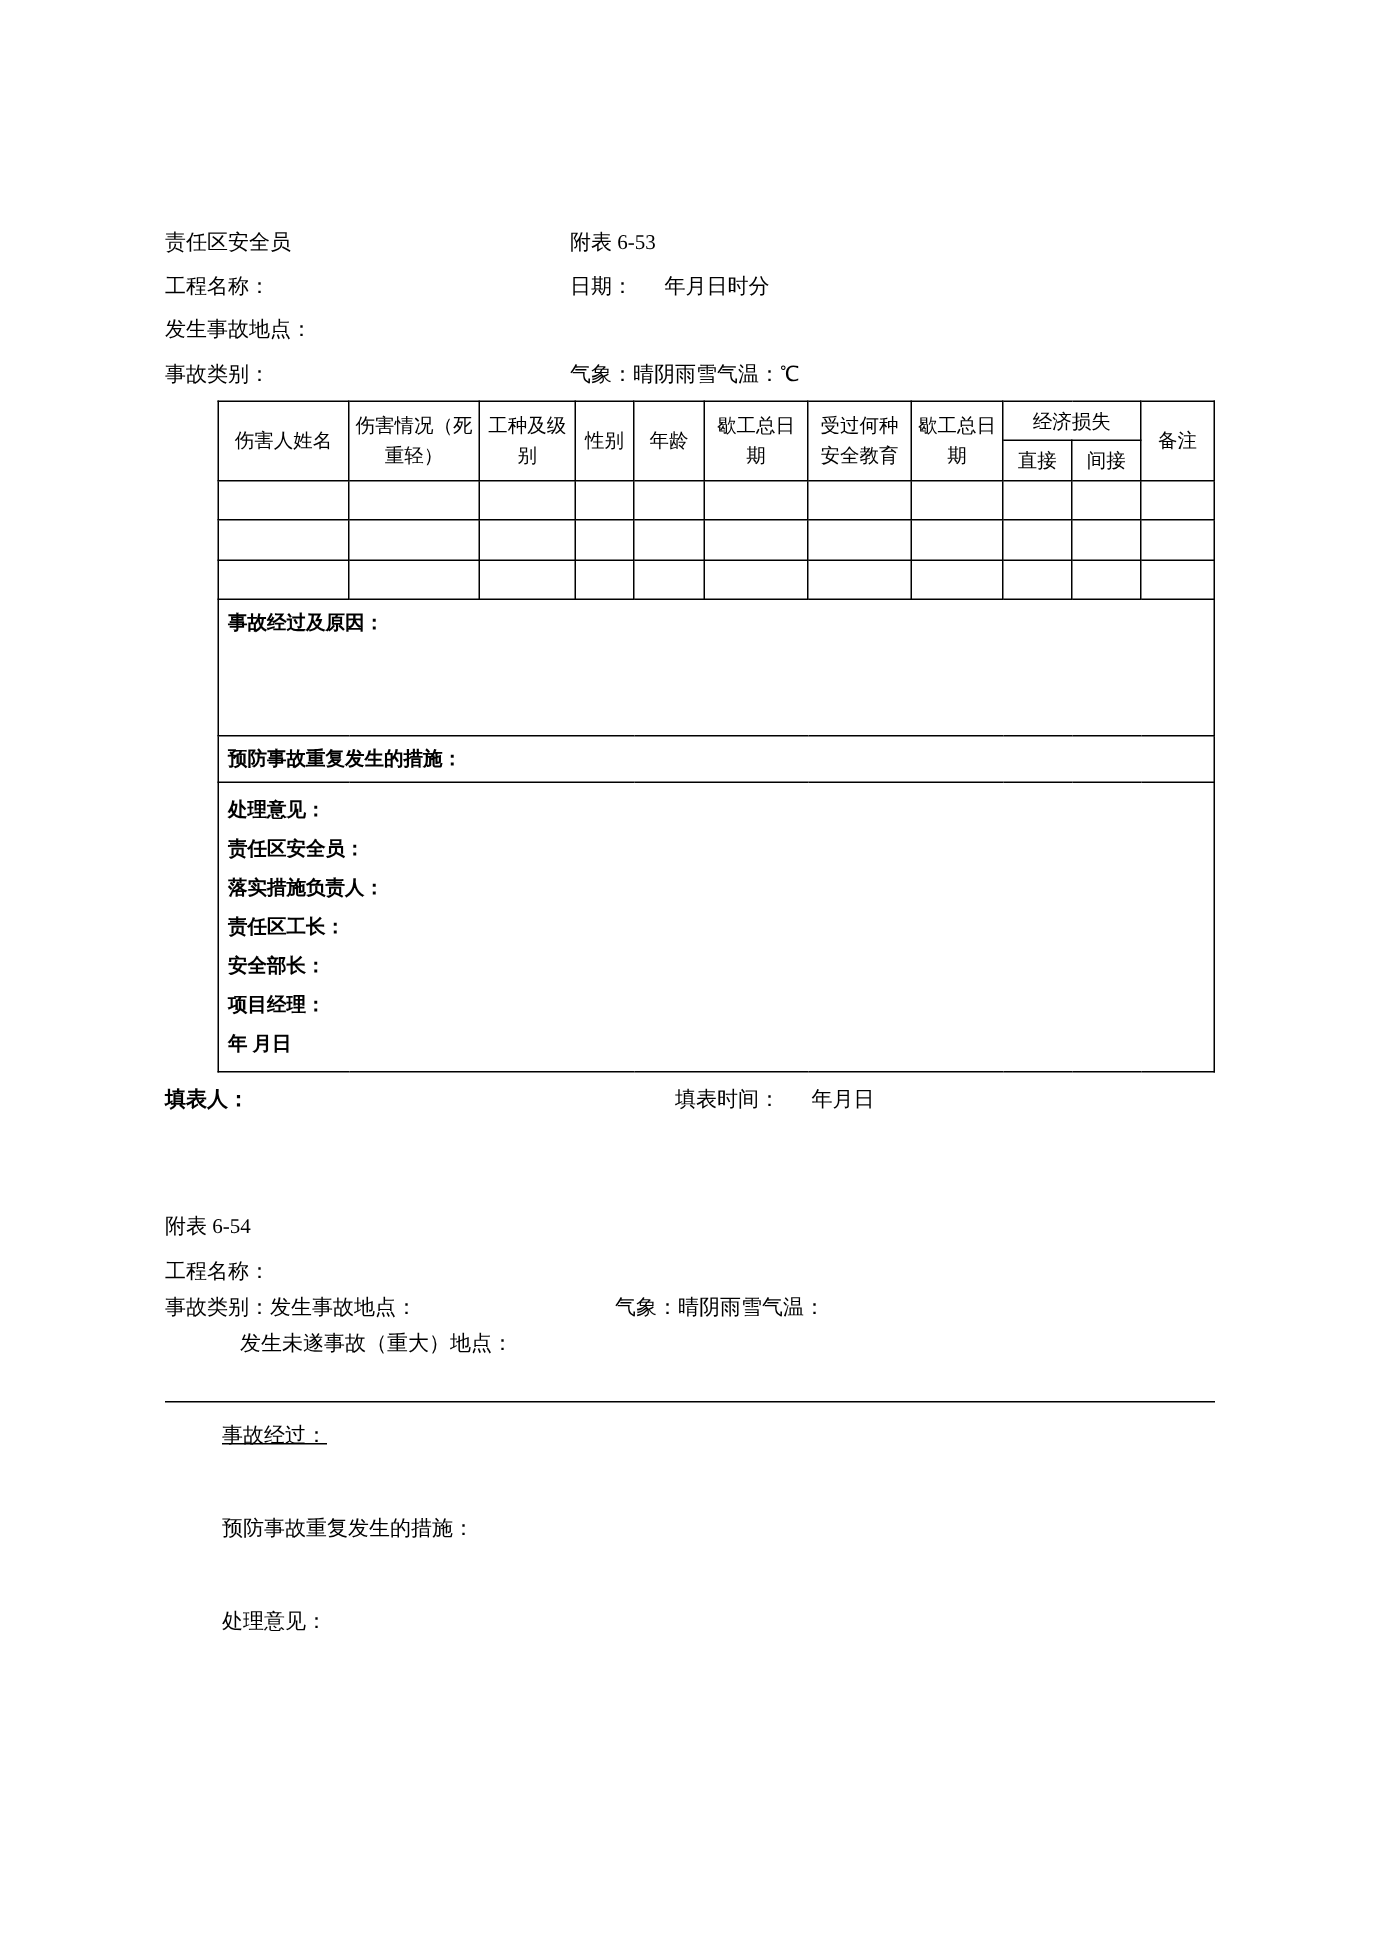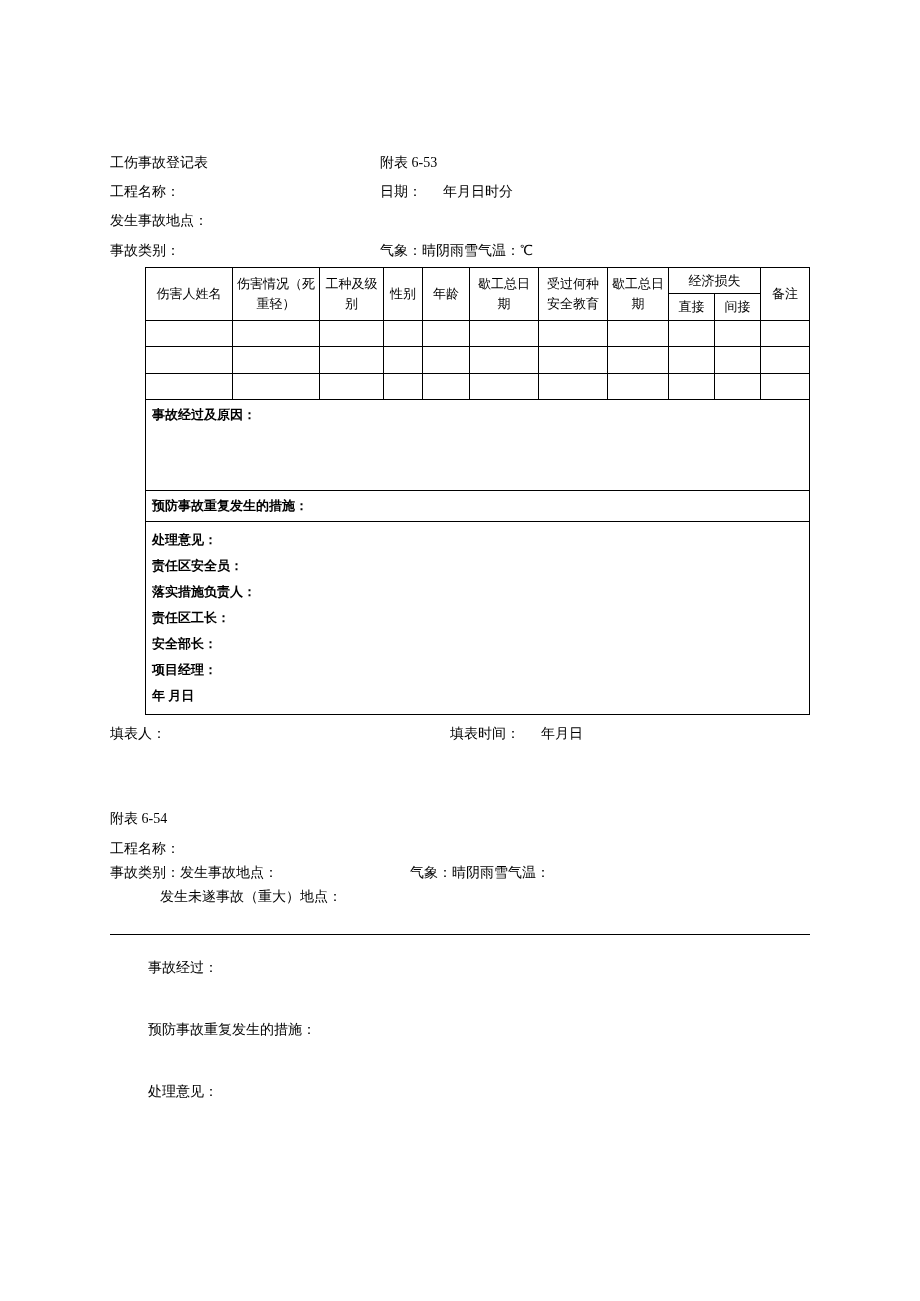--- a/index.html
+++ b/index.html
@@ -44,21 +44,21 @@
       text-align: left;
       padding: 5px 6px;
       font-weight: bold;
     }
     .tall { height: 80px; vertical-align: top; }
     .footer-row {
       display: flex;
       margin-top: 6px;
       line-height: 1.8;
     }
-    .footer-left { flex: 0 0 340px; }
+    .footer-left { flex: 0 0 340px; font-weight: bold; }
     .footer-right { flex: 1; }
     .form2 {
       margin-top: 60px;
     }
     .form2-title {
       display: flex;
       margin-bottom: 6px;
       line-height: 1.8;
     }
     .form2-title-left { flex: 0 0 270px; padding-left: 20px; }
@@ -67,31 +67,31 @@
     .hr {
       border: none;
       border-top: 1px solid #000;
       margin: 25px 0 0 0;
     }
     .section-block {
       padding-left: 38px;
       margin-top: 18px;
       line-height: 1.6;
     }
-    .section-block.first { margin-top: 22px; }
+    .section-block.first { margin-top: 12px; text-decoration: underline; }
     .spaced { margin-top: 40px; }
     .right-year { text-align: left; padding-right: 8px; }
   </style>
 </head>
 <body>
 
 <div class="page">
 
   <div class="header-row">
-    <div class="header-left">工伤事故登记表</div>
+    <div class="header-left">责任区安全员</div>
     <div class="header-right">附表 6-53</div>
   </div>
   <div class="header-row">
     <div class="header-left">工程名称：</div>
     <div class="header-right">
       <span>日期：</span>
       &nbsp;&nbsp;&nbsp;&nbsp;
       <span>年月日时分</span>
     </div>
   </div>

